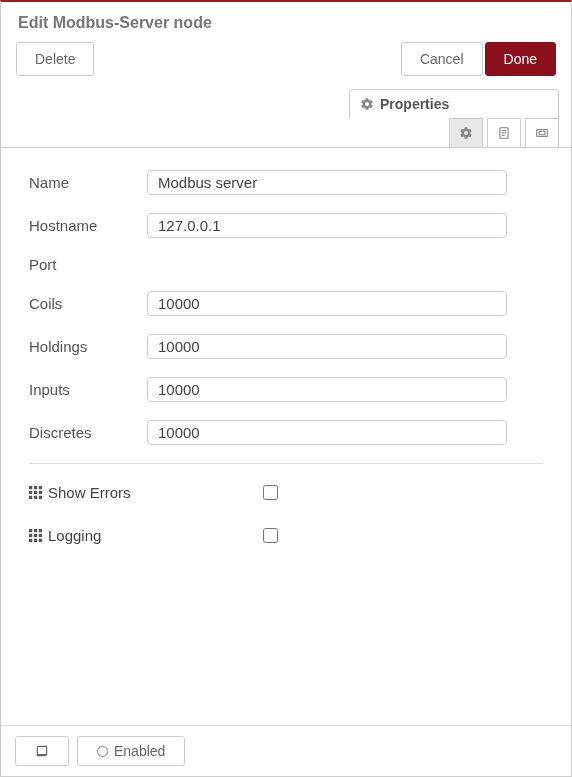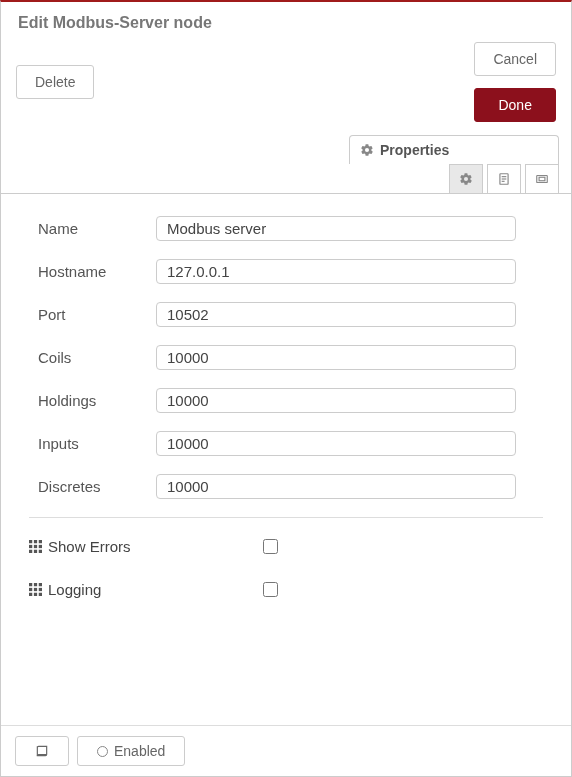--- a/index.html
+++ b/index.html
@@ -24,21 +24,21 @@
     font-weight: bold;
     color: #777;
     margin: 4px 0 10px 2px;
   }
   .actions {
     display: flex;
     justify-content: space-between;
     align-items: center;
     margin-bottom: 12px;
   }
-  .actions .right { display: flex; gap: 12px; flex-direction: column; }
+  .actions .right { display: flex; gap: 2px; }
   .btn {
     border: 1px solid #ccc;
     background: #fff;
     color: #666;
     padding: 8px 18px;
     font-size: 14px;
     border-radius: 3px;
     cursor: pointer;
   }
   .btn-primary {
@@ -90,21 +90,21 @@
   }
   .icon-btn.active { background: #e8e8e8; }
   .form {
     flex: 1;
     padding: 12px 28px 10px 28px;
     overflow: auto;
   }
   .form-row {
     display: flex;
     align-items: center;
-    margin: 10px 0 18px 9px;
+    margin: 10px 0 18px 0;
   }
   .form-row label {
     width: 118px;
     color: #555;
     font-size: 15px;
   }
   .form-row input[type="text"] {
     flex: 1;
     max-width: 360px;
     height: 25px;
@@ -221,21 +221,20 @@
   <div class="form-row">
     <label>Name</label>
     <input type="text" value="Modbus server" style="">
   </div>
   <div class="form-row">
     <label>Hostname</label>
     <input type="text" value="127.0.0.1" style="">
   </div>
   <div class="form-row">
     <label>Port</label>
-    <input type="text" value="10502" style="">
   </div>
   <div class="form-row">
     <label>Coils</label>
     <input type="text" value="10000" style="">
   </div>
   <div class="form-row">
     <label>Holdings</label>
     <input type="text" value="10000" style="">
   </div>
   <div class="form-row">

